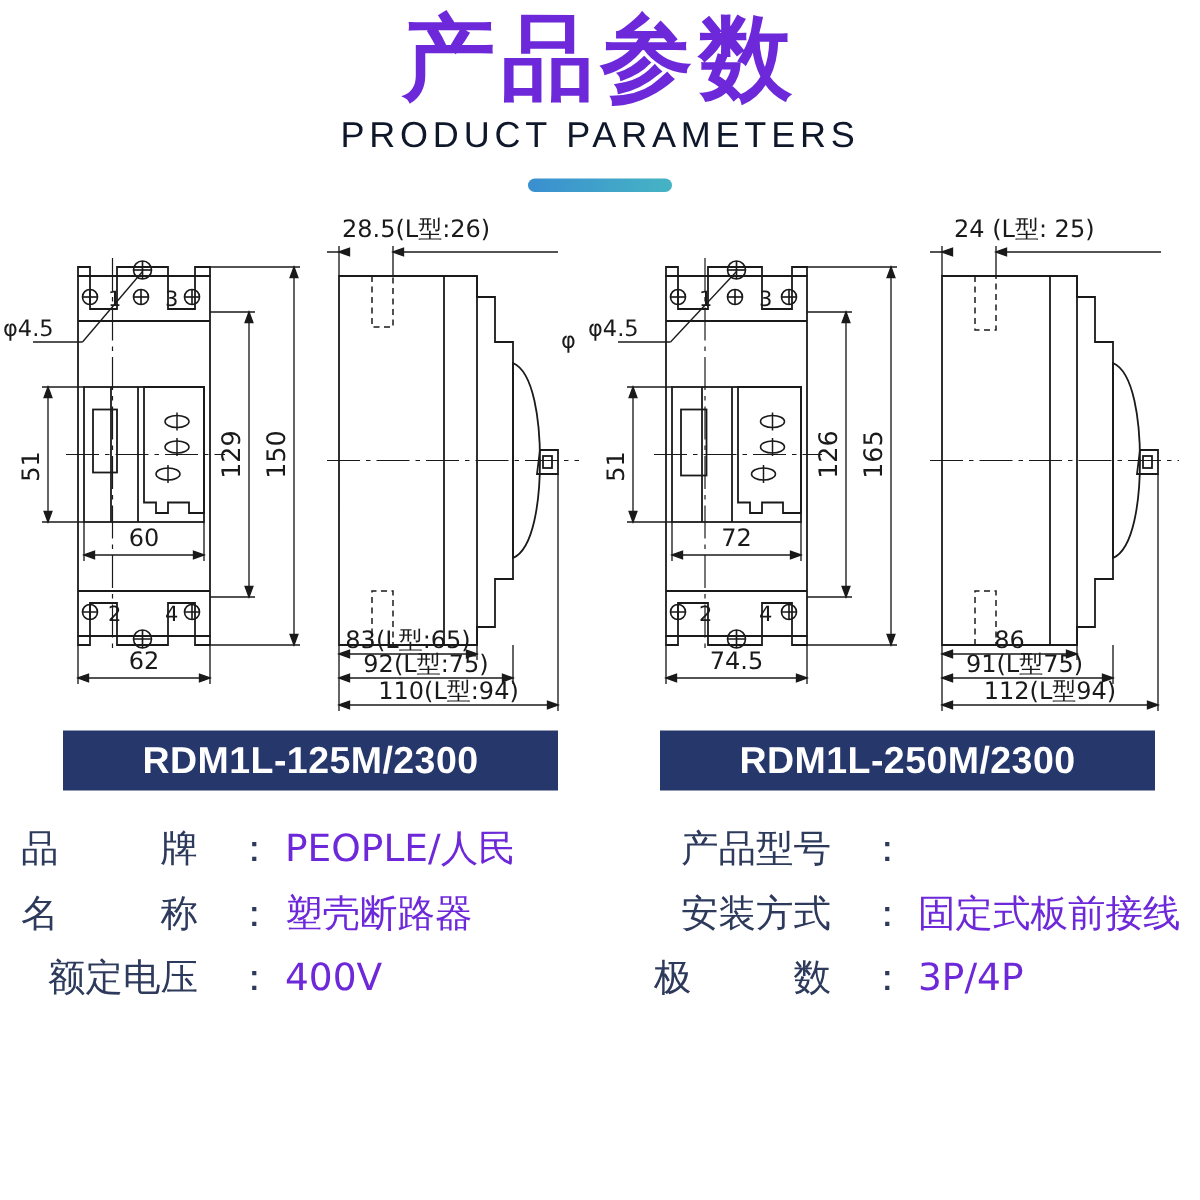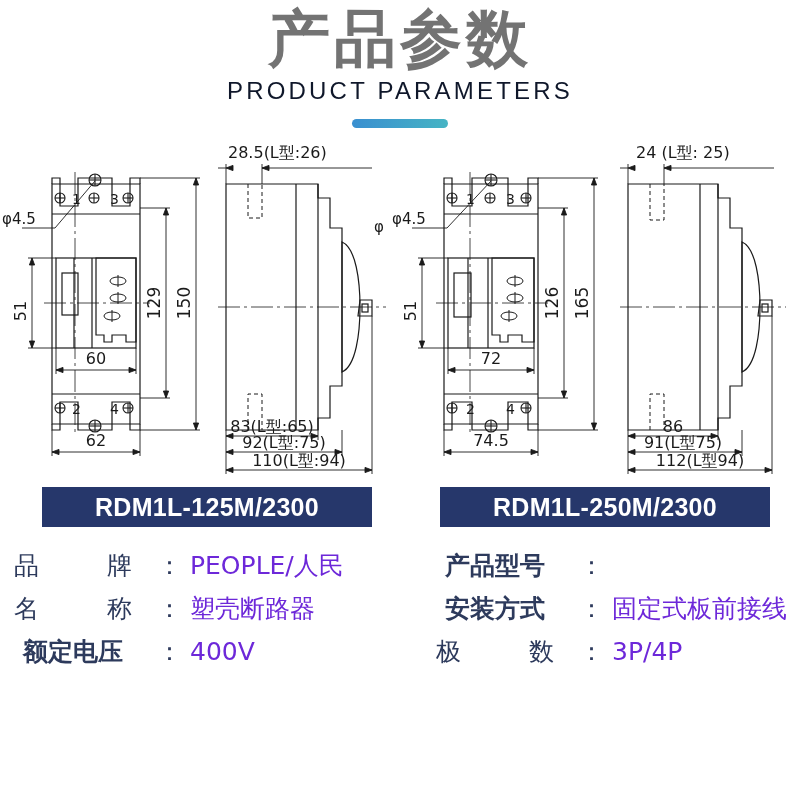--- a/index.html
+++ b/index.html
@@ -7,21 +7,21 @@
     width:800px;height:800px;
     background:#ffffff;
     font-family:"Liberation Sans","DejaVu Sans",sans-serif;
     overflow:hidden;
     position:relative;
   }
 
   
   .header{ text-align:center; padding-top:6px; }
   .title-cn{
-    font-size:62px; font-weight:bold; color:#737373;
+    font-size:62px; font-weight:bold; color:#6d28d9;
     letter-spacing:4px; line-height:1.05;
     font-family:"DejaVu Sans","Liberation Sans",sans-serif;
   }
   .title-en{
     font-size:24px; color:#0f172a; letter-spacing:3.2px;
     margin-top:6px; font-weight:400;
   }
   .accent-bar{
     width:96px;height:9px;border-radius:5px;margin:14px auto 0 auto;
     background:linear-gradient(90deg,#3a8fd0 0%,#46b4c4 100%);
@@ -71,21 +71,21 @@
   }
   .spec-col.c1 .spec-label{ width:168px; }
   .spec-col.c2 .spec-label{ width:168px; }
   .spec-label .colon{ margin-left:1px; }
   .spec-value{
     color:#6d28d9; font-size:25px; margin-left:8px;
     font-family:"DejaVu Sans","Liberation Sans",sans-serif;
   }
   
   .lbl-spread{ display:inline-flex; width:118px; justify-content:space-between; }
-  .lbl-tight{ display:inline-flex; width:118px; justify-content:center;font-weight:bold; }
+  .lbl-tight{ display:inline-flex; width:118px; justify-content:flex-end; }
 </style>
 </head>
 <body>
 
 <div class="header">
   <div class="title-cn">产品参数</div>
   <div class="title-en">PRODUCT PARAMETERS</div>
   <div class="accent-bar"></div>
 </div>
 

